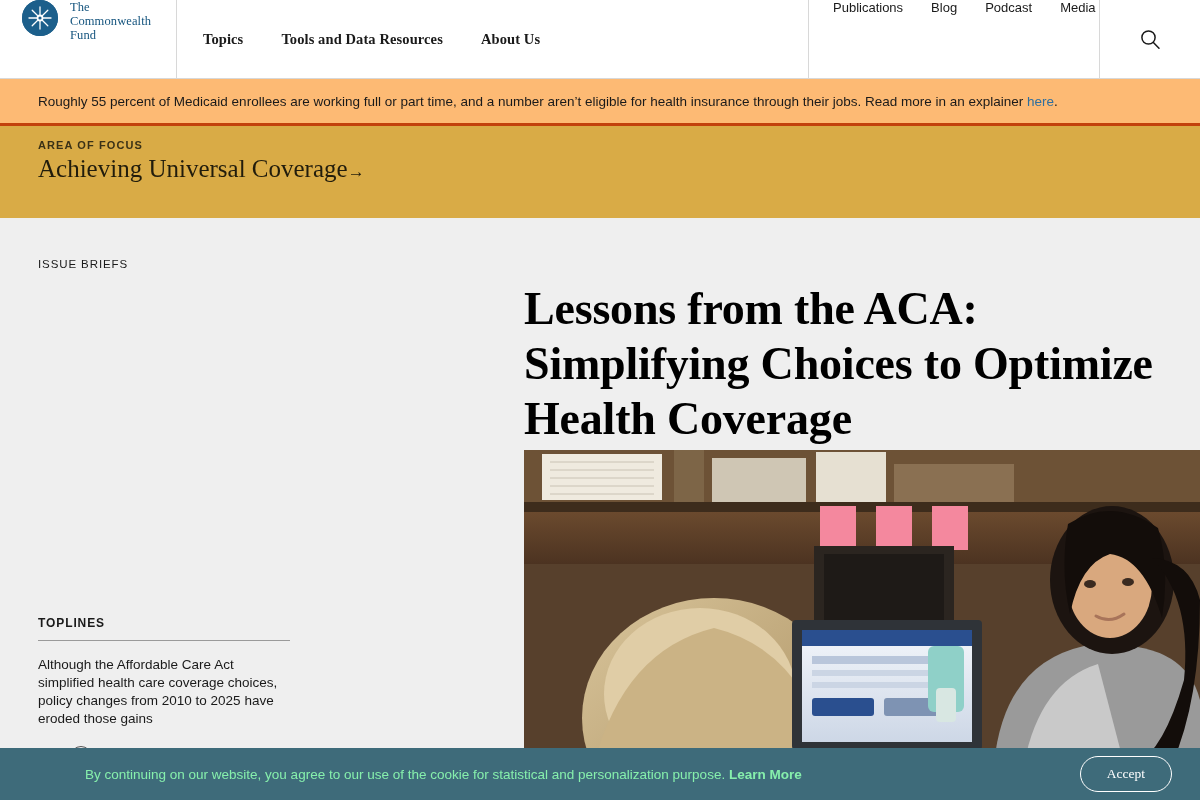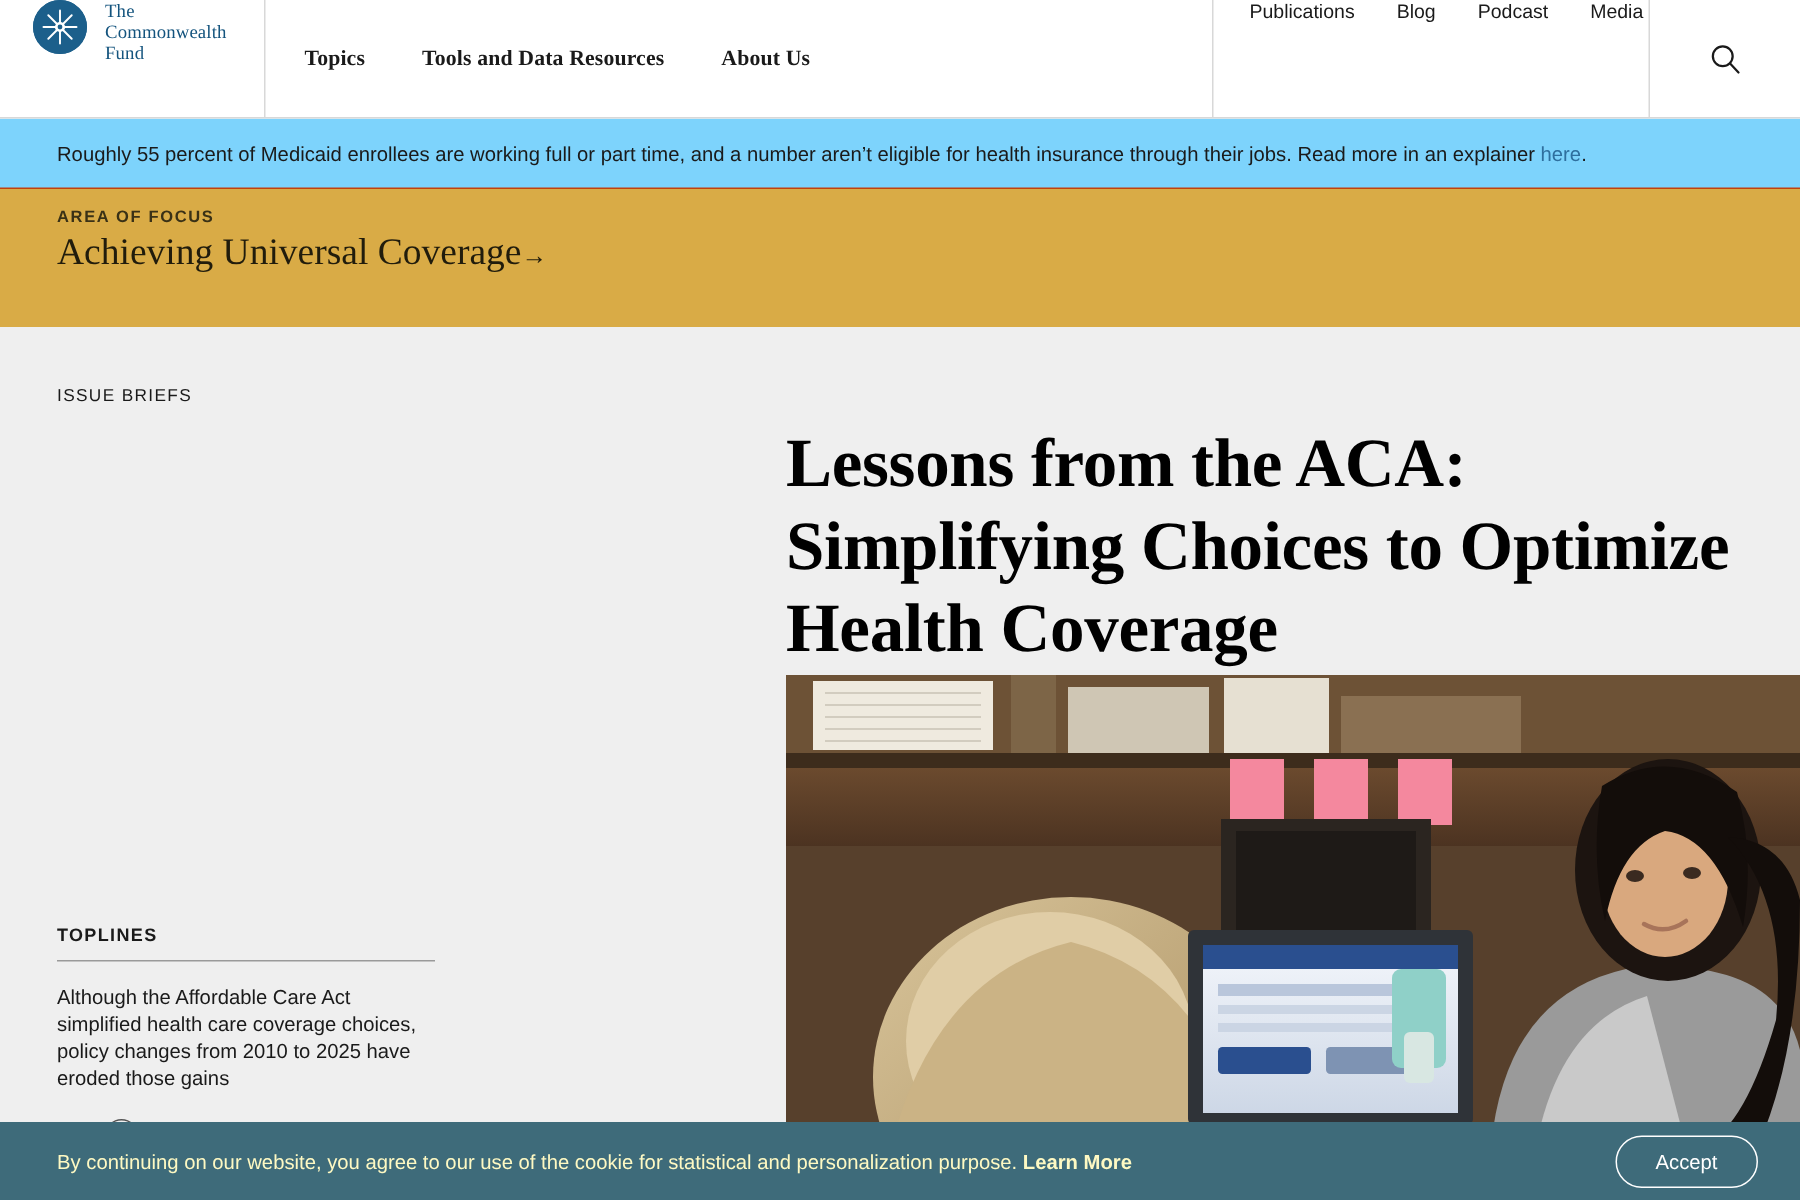--- a/index.html
+++ b/index.html
@@ -82,25 +82,25 @@
     width: 100px;
     display: flex;
     align-items: center;
     justify-content: center;
   }
   .search-cell svg { display: block; }
 
   
   .ticker {
     height: 47px;
-    background: #7dd3fc;
+    background: #fdba74;
     display: flex;
     align-items: center;
     padding-left: 38px;
-    border-bottom: 1px solid #c2410c;
+    border-bottom: 3px solid #c2410c;
   }
   .ticker-text {
     font-size: 13.5px;
     color: #1a1a1a;
   }
   .ticker-text a { color: #2f6f9e; text-decoration: none; }
 
   
   .aof {
     height: 92px;
@@ -213,31 +213,32 @@
     left: 0; bottom: 0;
     width: 1200px; height: 52px;
     background: #3e6b7a;
     display: flex;
     align-items: center;
     justify-content: space-between;
     padding: 0 28px 0 38px;
   }
   .cookie-text {
     font-size: 13.5px;
-    color: #fef9c3;
+    color: #86efac;
+    margin-left: 47px;
   }
   .cookie-text b { font-weight: bold; }
   .cookie-accept {
     background: transparent;
     border: 1px solid #ffffff;
     border-radius: 20px;
     color: #ffffff;
     font-size: 13.5px;
     padding: 9px 26px;
-    font-family: Liberation Sans, sans-serif;
+    font-family: Liberation Serif, serif;
     cursor: pointer;
   }
 </style>
 </head>
 <body>
 
 <div class="page">
 
   <div class="header">
 

